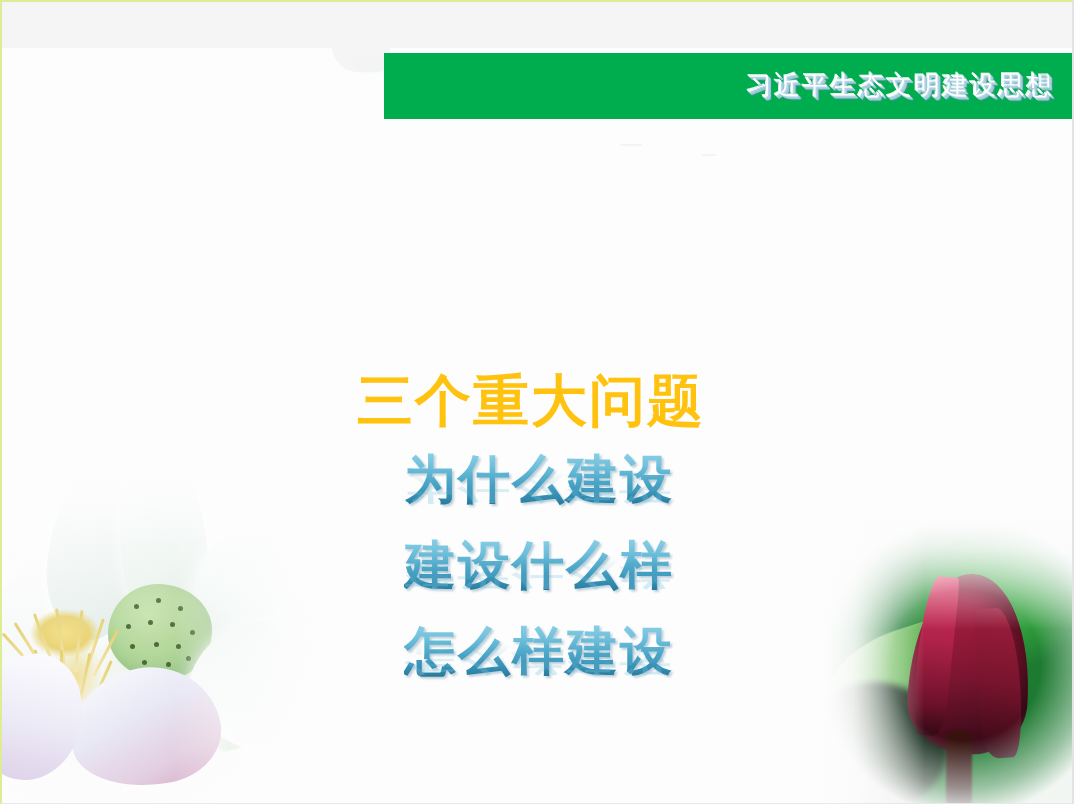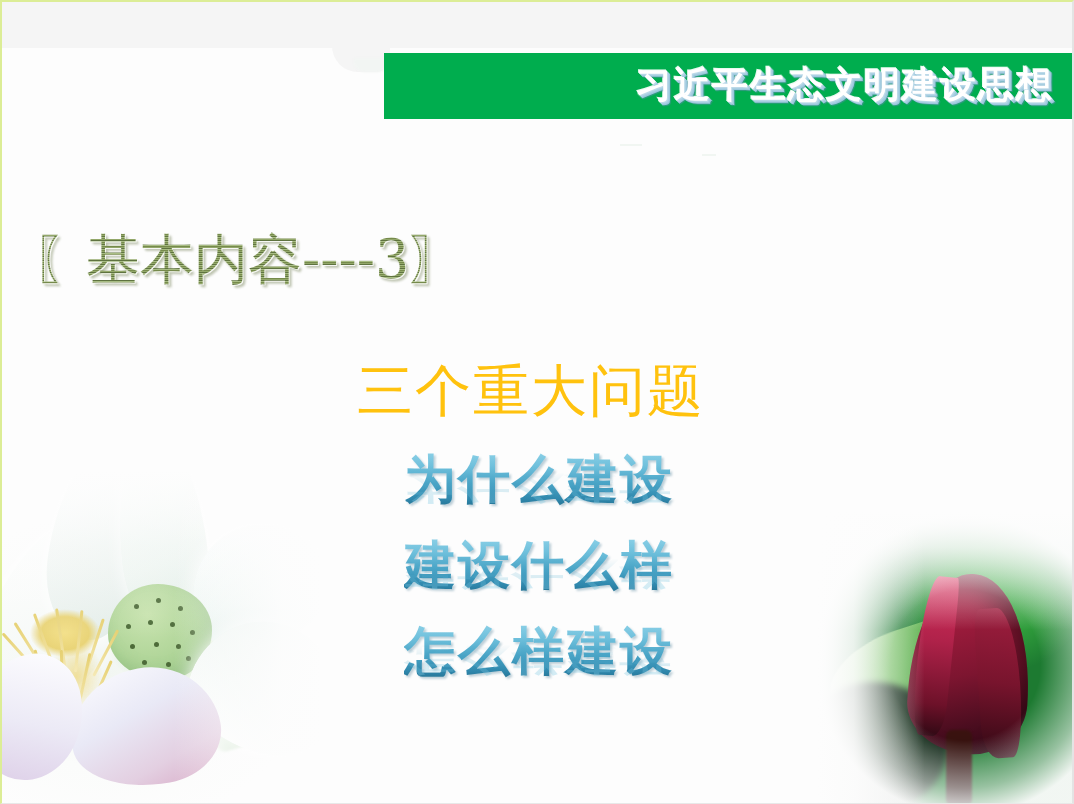--- a/index.html
+++ b/index.html
@@ -63,22 +63,22 @@
     width: 690px;
     height: 66px;
     background: #00ad4e;
   }
   .banner-text {
     position: absolute;
     right: 20px;
     top: 50%;
     transform: translateY(-52%);
     font-family: "DejaVu Sans", "Liberation Sans", sans-serif;
-    font-size: 36px;
-    font-weight: bold;
+    font-size: 26px;
+    font-weight: normal;
     letter-spacing: 2px;
     color: #ffffff;
     white-space: nowrap;
     text-shadow:
        1px  1px 0 #bcd9e8,
        2px  2px 0 #a9cfe2,
        3px  3px 0 #9ac6dc,
        4px  4px 1px rgba(90,140,170,.55),
       -1px -1px 0 #eafaf1;
   }
@@ -283,24 +283,24 @@
     background-clip: text;
     -webkit-text-fill-color: transparent;
     filter: drop-shadow(1.5px 1.5px 0 rgba(255,255,255,.85))
             drop-shadow(2.5px 2.5px 1px rgba(110,125,80,.45));
   }
 
   
   .headline-gold {
     position: absolute;
     left: 355px;
-    top: 352px;
+    top: 362px;
     font-family: "DejaVu Sans", "Liberation Sans", sans-serif;
     font-size: 56px;
-    font-weight: normal;
+    font-weight: bold;
     letter-spacing: 2px;
     white-space: nowrap;
     color: #ffc20e;
     text-shadow: 0 1px 0 rgba(255,255,255,.6);
   }
 
   .blue-lines {
     position: absolute;
     left: 402px;
     top: 448px;
@@ -420,21 +420,20 @@
     <div class="rose-leaves"></div>
     <div class="rose-leaf-hi"></div>
     <div class="rose-leaf-dark"></div>
     <div class="rose-bud"></div>
     <div class="rose-petal-edge"></div>
     <div class="rose-petal-edge2"></div>
     <div class="rose-stem"></div>
     <div class="rose-fade"></div>
   </div>
 
-  <div class="section-heading">〖基本内容----3〗</div>
 
   <div class="headline-gold">三个重大问题</div>
 
   <div class="blue-lines">
     <div class="blue-line">
       <span class="glyph">为什么建设</span>
       <span class="reflect">为什么建设</span>
     </div>
     <div class="blue-line">
       <span class="glyph">建设什么样</span>

